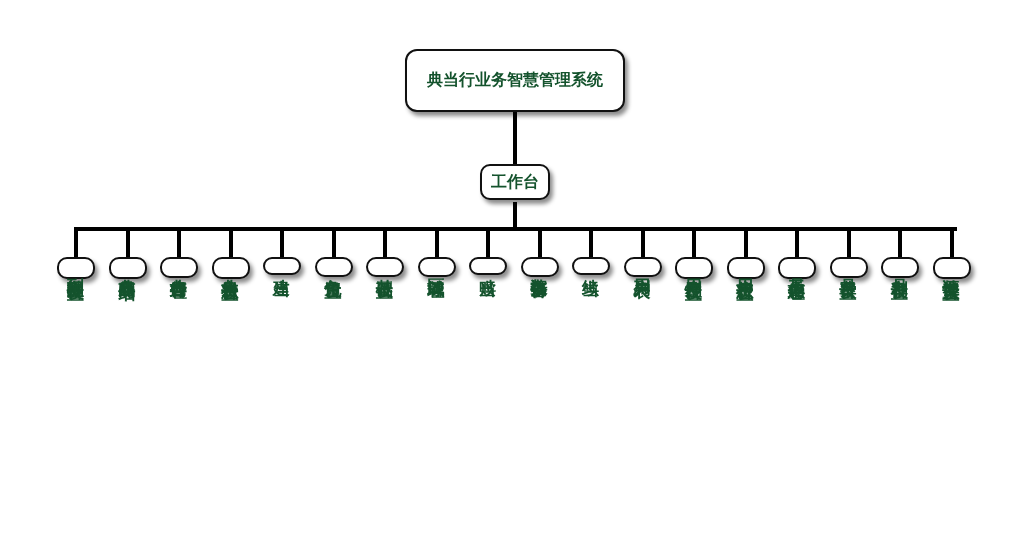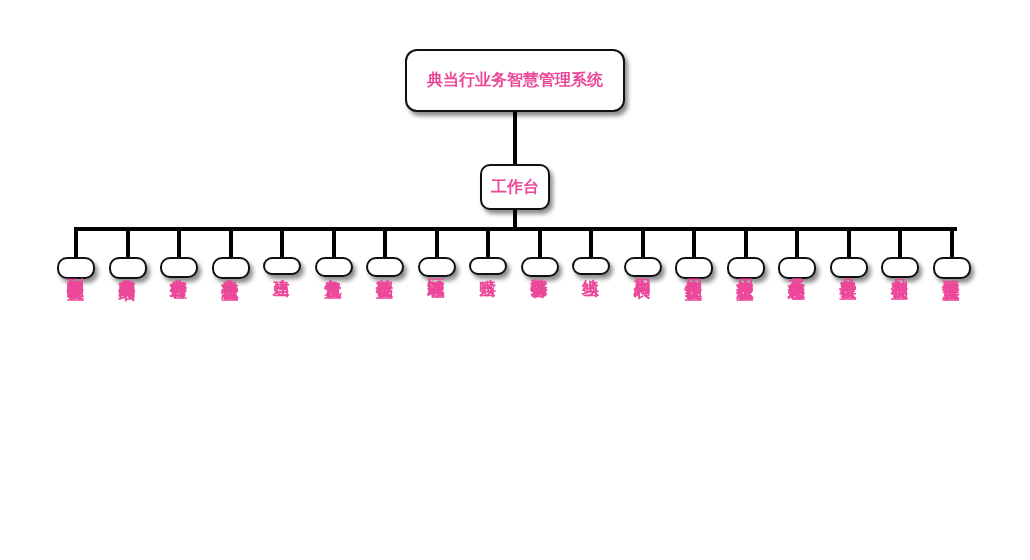--- a/index.html
+++ b/index.html
@@ -1,25 +1,25 @@
 <!DOCTYPE html>
 <html><head>
 <meta charset="utf-8">
 <style>
   html, body { margin:0; padding:0; background:#ffffff; }
   body { width:1030px; height:560px; position:relative; overflow:hidden;
          font-family:"DejaVu Sans", sans-serif; }
   .line { position:absolute; background:#000; }
   .node { position:absolute; background:#fff; border:2px solid #111;
           border-radius:10px; box-shadow:3px 4px 4px rgba(0,0,0,0.45);
-          box-sizing:border-box; color:#ec4899; font-weight:bold; }
+          box-sizing:border-box; color:#14532d; font-weight:bold; }
   .root { left:405px; top:49px; width:220px; height:63px;
           display:flex; align-items:center; justify-content:center;
           font-size:16px; border-radius:12px; }
-  .mid { left:480px; top:164px; width:70px; height:46px;
+  .mid { left:480px; top:164px; width:70px; height:36px;
          display:flex; align-items:center; justify-content:center; font-size:16px; }
   .leaf { top:257px; width:38px; display:flex; justify-content:center;
           padding-top:6px; padding-bottom:6px; }
   .leaf span { writing-mode:vertical-rl; text-orientation:upright;
                font-size:17px; line-height:20px; letter-spacing:1px; }
 </style>
 </head>
 <body>
 
 <div>

